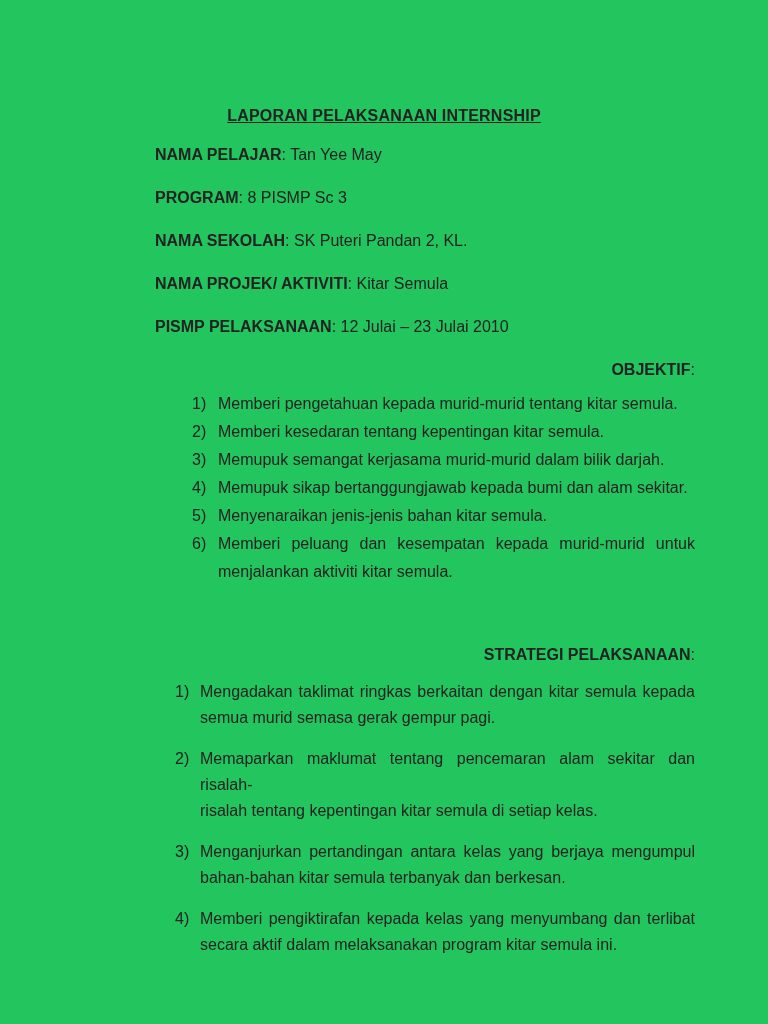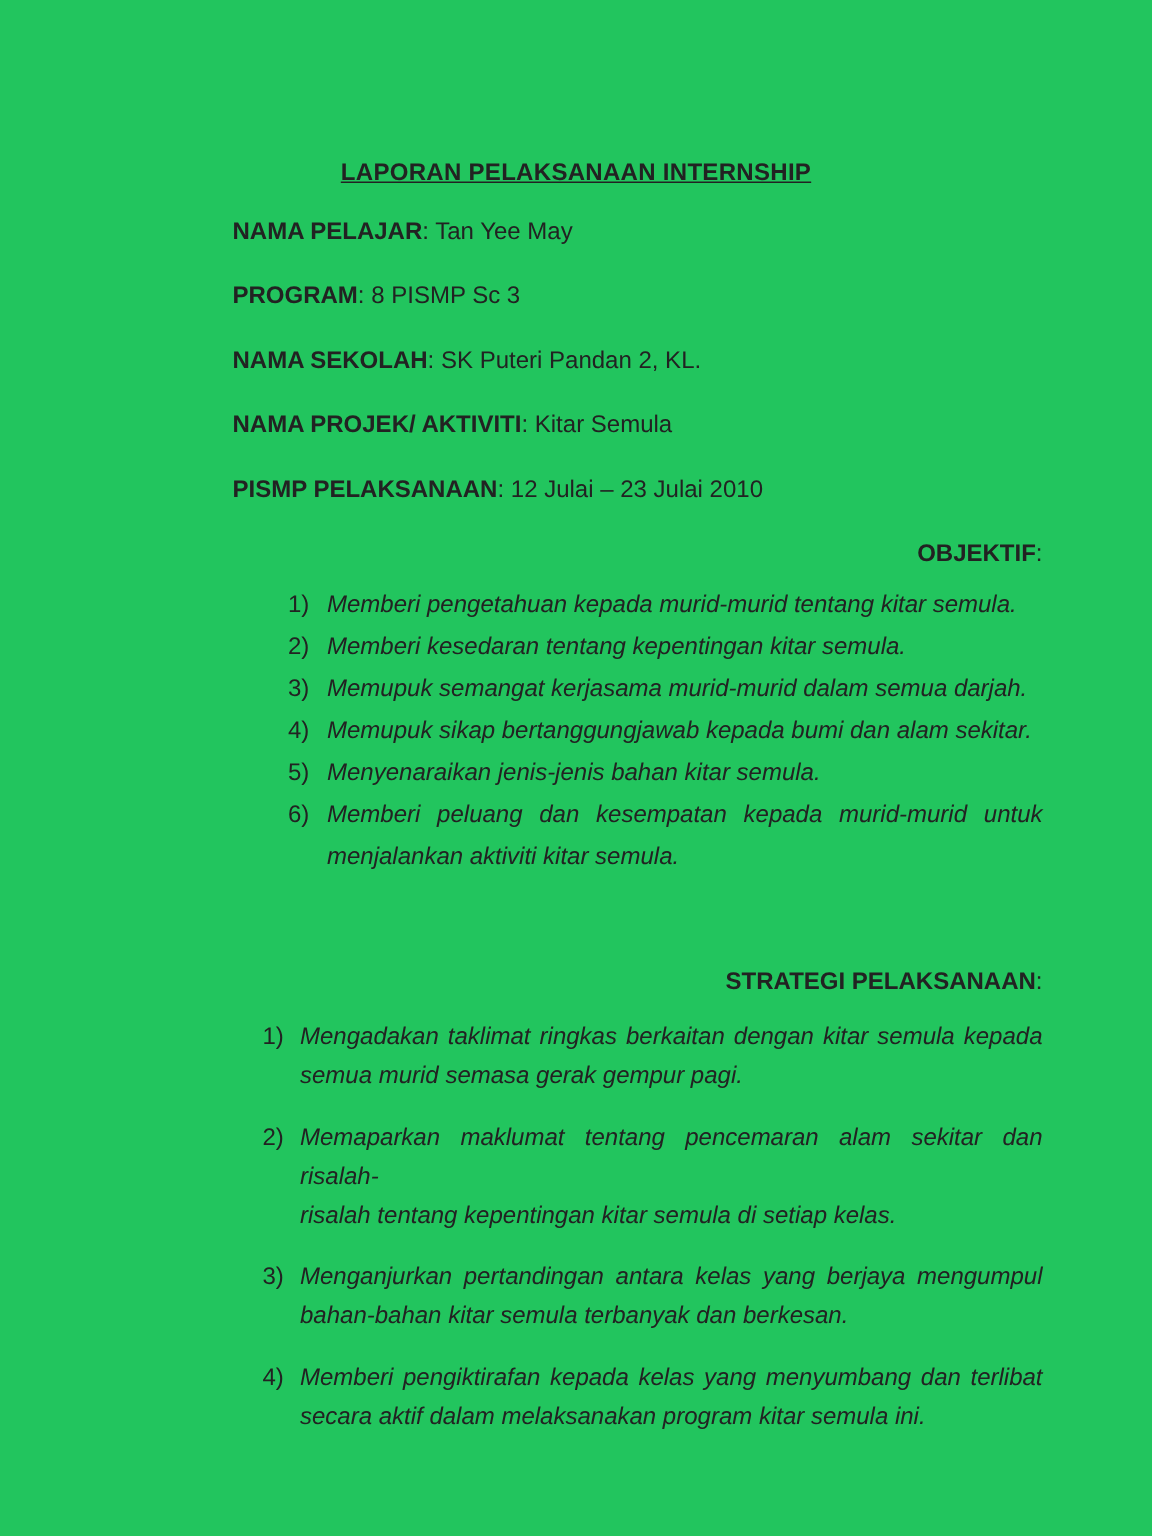--- a/index.html
+++ b/index.html
@@ -36,21 +36,21 @@
     line-height: 17px;
     margin-bottom: 26px;
     white-space: nowrap;
   }
   .field .lbl { font-weight: bold; }
   .heading { line-height: 17px; font-weight: bold; text-align: right; }
   .heading .colon { font-weight: normal; }
   #strategi-heading { margin-top: 60px; }
   .list .li { display: flex; }
   .list .num { flex: none; }
-  .list .txt { flex: 1 1 auto; font-style: italic; }
+  .list .txt { flex: 1 1 auto; }
   .list.obj { margin-top: 12px; }
   .list.obj .li { padding-left: 37px; line-height: 28px; }
   .list.obj .num { width: 26px; }
   .list.str { margin-top: 16px; }
   .list.str .li { padding-left: 20px; line-height: 26px; margin-bottom: 15px; }
   .list.str .num { width: 25px; }
   .txt .jline { text-align: justify; text-align-last: justify; }
 </style>
 </head>
 <body>
@@ -88,21 +88,21 @@
         <div class="li">
           <span class="num">2)</span>
           <span class="txt">
             <div>Memberi kesedaran tentang kepentingan kitar semula.</div>
           </span>
         </div>
 
         <div class="li">
           <span class="num">3)</span>
           <span class="txt">
-            <div>Memupuk semangat kerjasama murid-murid dalam semua darjah.</div>
+            <div>Memupuk semangat kerjasama murid-murid dalam bilik darjah.</div>
           </span>
         </div>
 
         <div class="li">
           <span class="num">4)</span>
           <span class="txt">
             <div>Memupuk sikap bertanggungjawab kepada bumi dan alam sekitar.</div>
           </span>
         </div>
 

